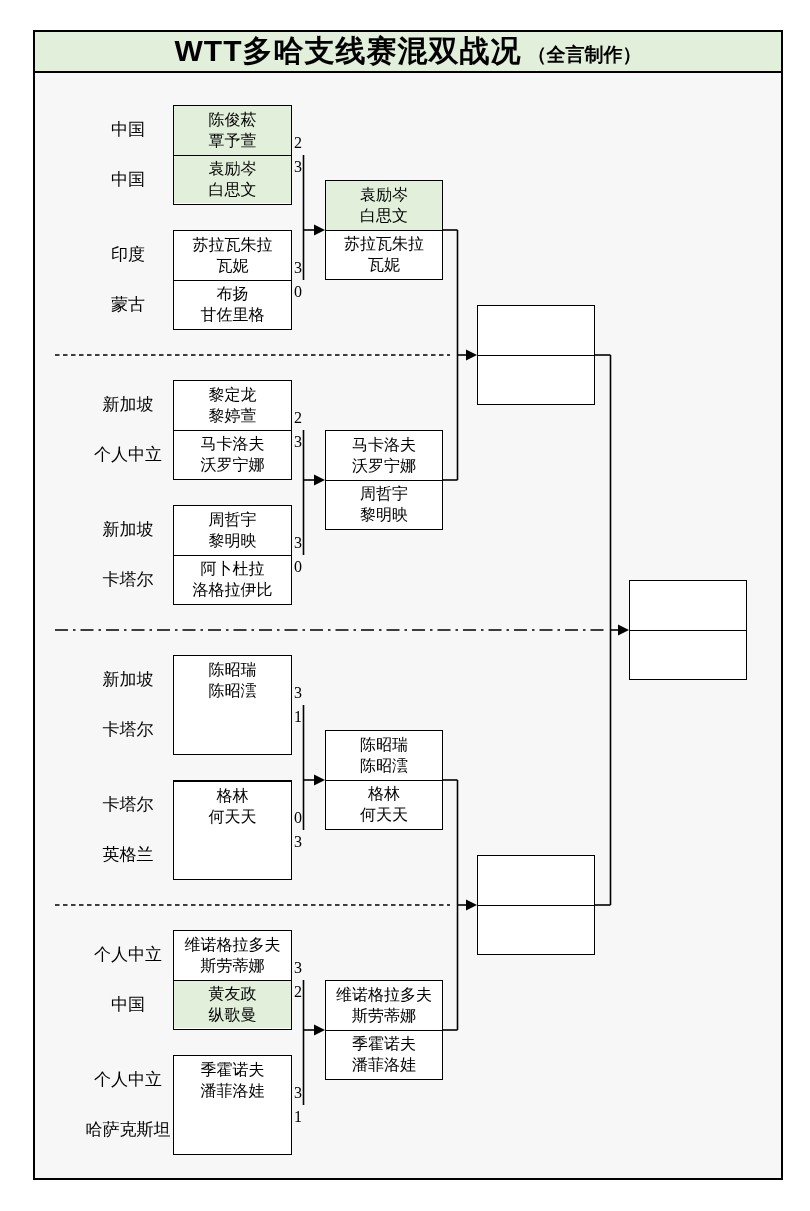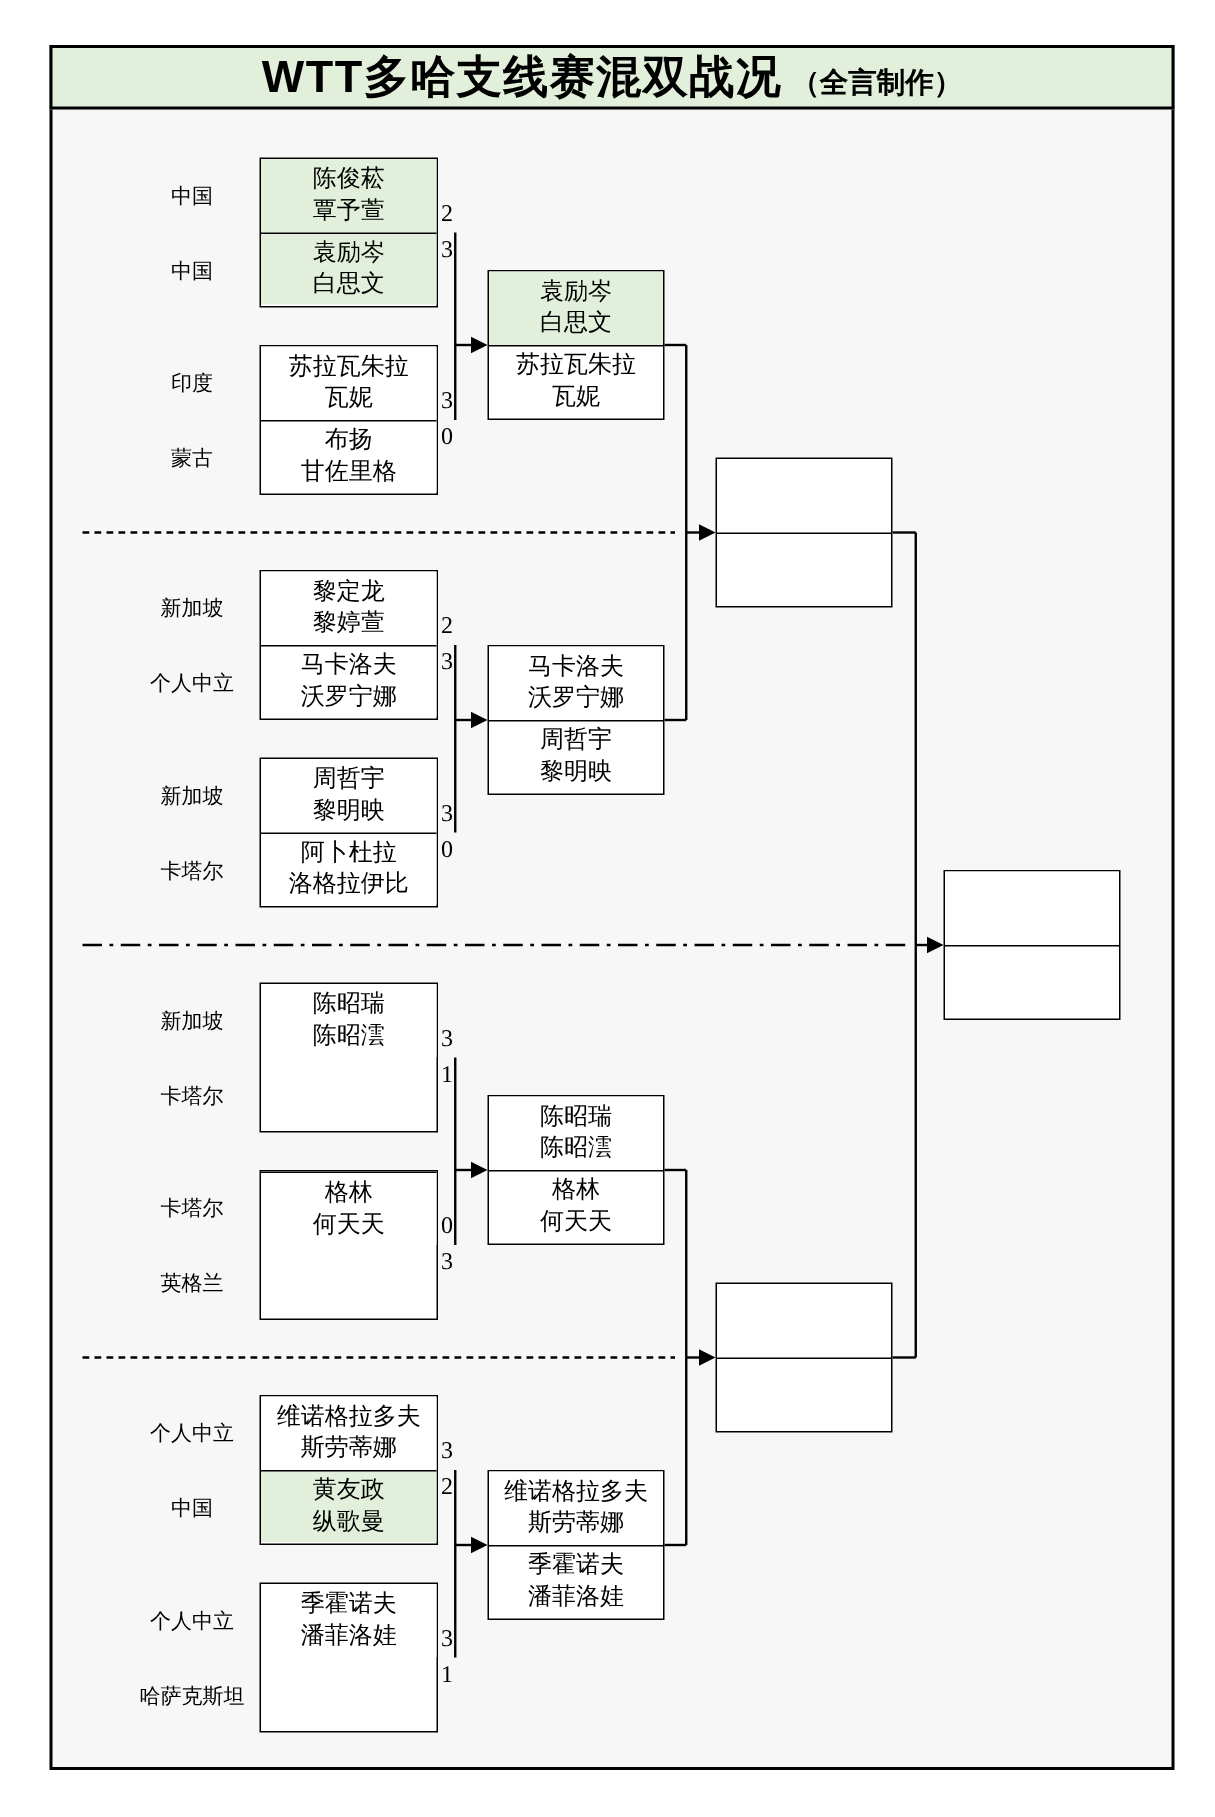--- a/index.html
+++ b/index.html
@@ -14,21 +14,21 @@
   #titlebar .sub{font-size:19px;font-weight:bold;margin-left:6px;padding-top:6px;}
   .pairbox{position:absolute;width:119px;height:100px;border:1.5px solid #000;
            box-sizing:border-box;background:#ffffff;z-index:3;}
   .pairbox.w118{width:118px;}
   .half{width:100%;height:48.5px;box-sizing:border-box;display:flex;flex-direction:column;
         align-items:center;justify-content:center;background:#fff;overflow:visible;}
   .half.bottom{border-top:1.5px solid #000;}
   .half.green{background:#e2efda;}
   .tline{font-size:16px;line-height:21px;white-space:nowrap;}
   .country{position:absolute;left:58px;width:140px;height:22px;line-height:22px;
-           text-align:center;font-size:14px;z-index:3;}
+           text-align:center;font-size:17px;z-index:3;}
   .score{position:absolute;left:294px;width:26px;height:22px;line-height:22px;
          font-size:16px;font-family:"Liberation Serif","DejaVu Serif",serif;z-index:4;}
   #wires{position:absolute;left:0;top:0;width:810px;height:1211px;z-index:5;pointer-events:none;}
 </style>
 </head>
 <body>
 
 <div id="stage">
 
   <div id="frame"></div>

